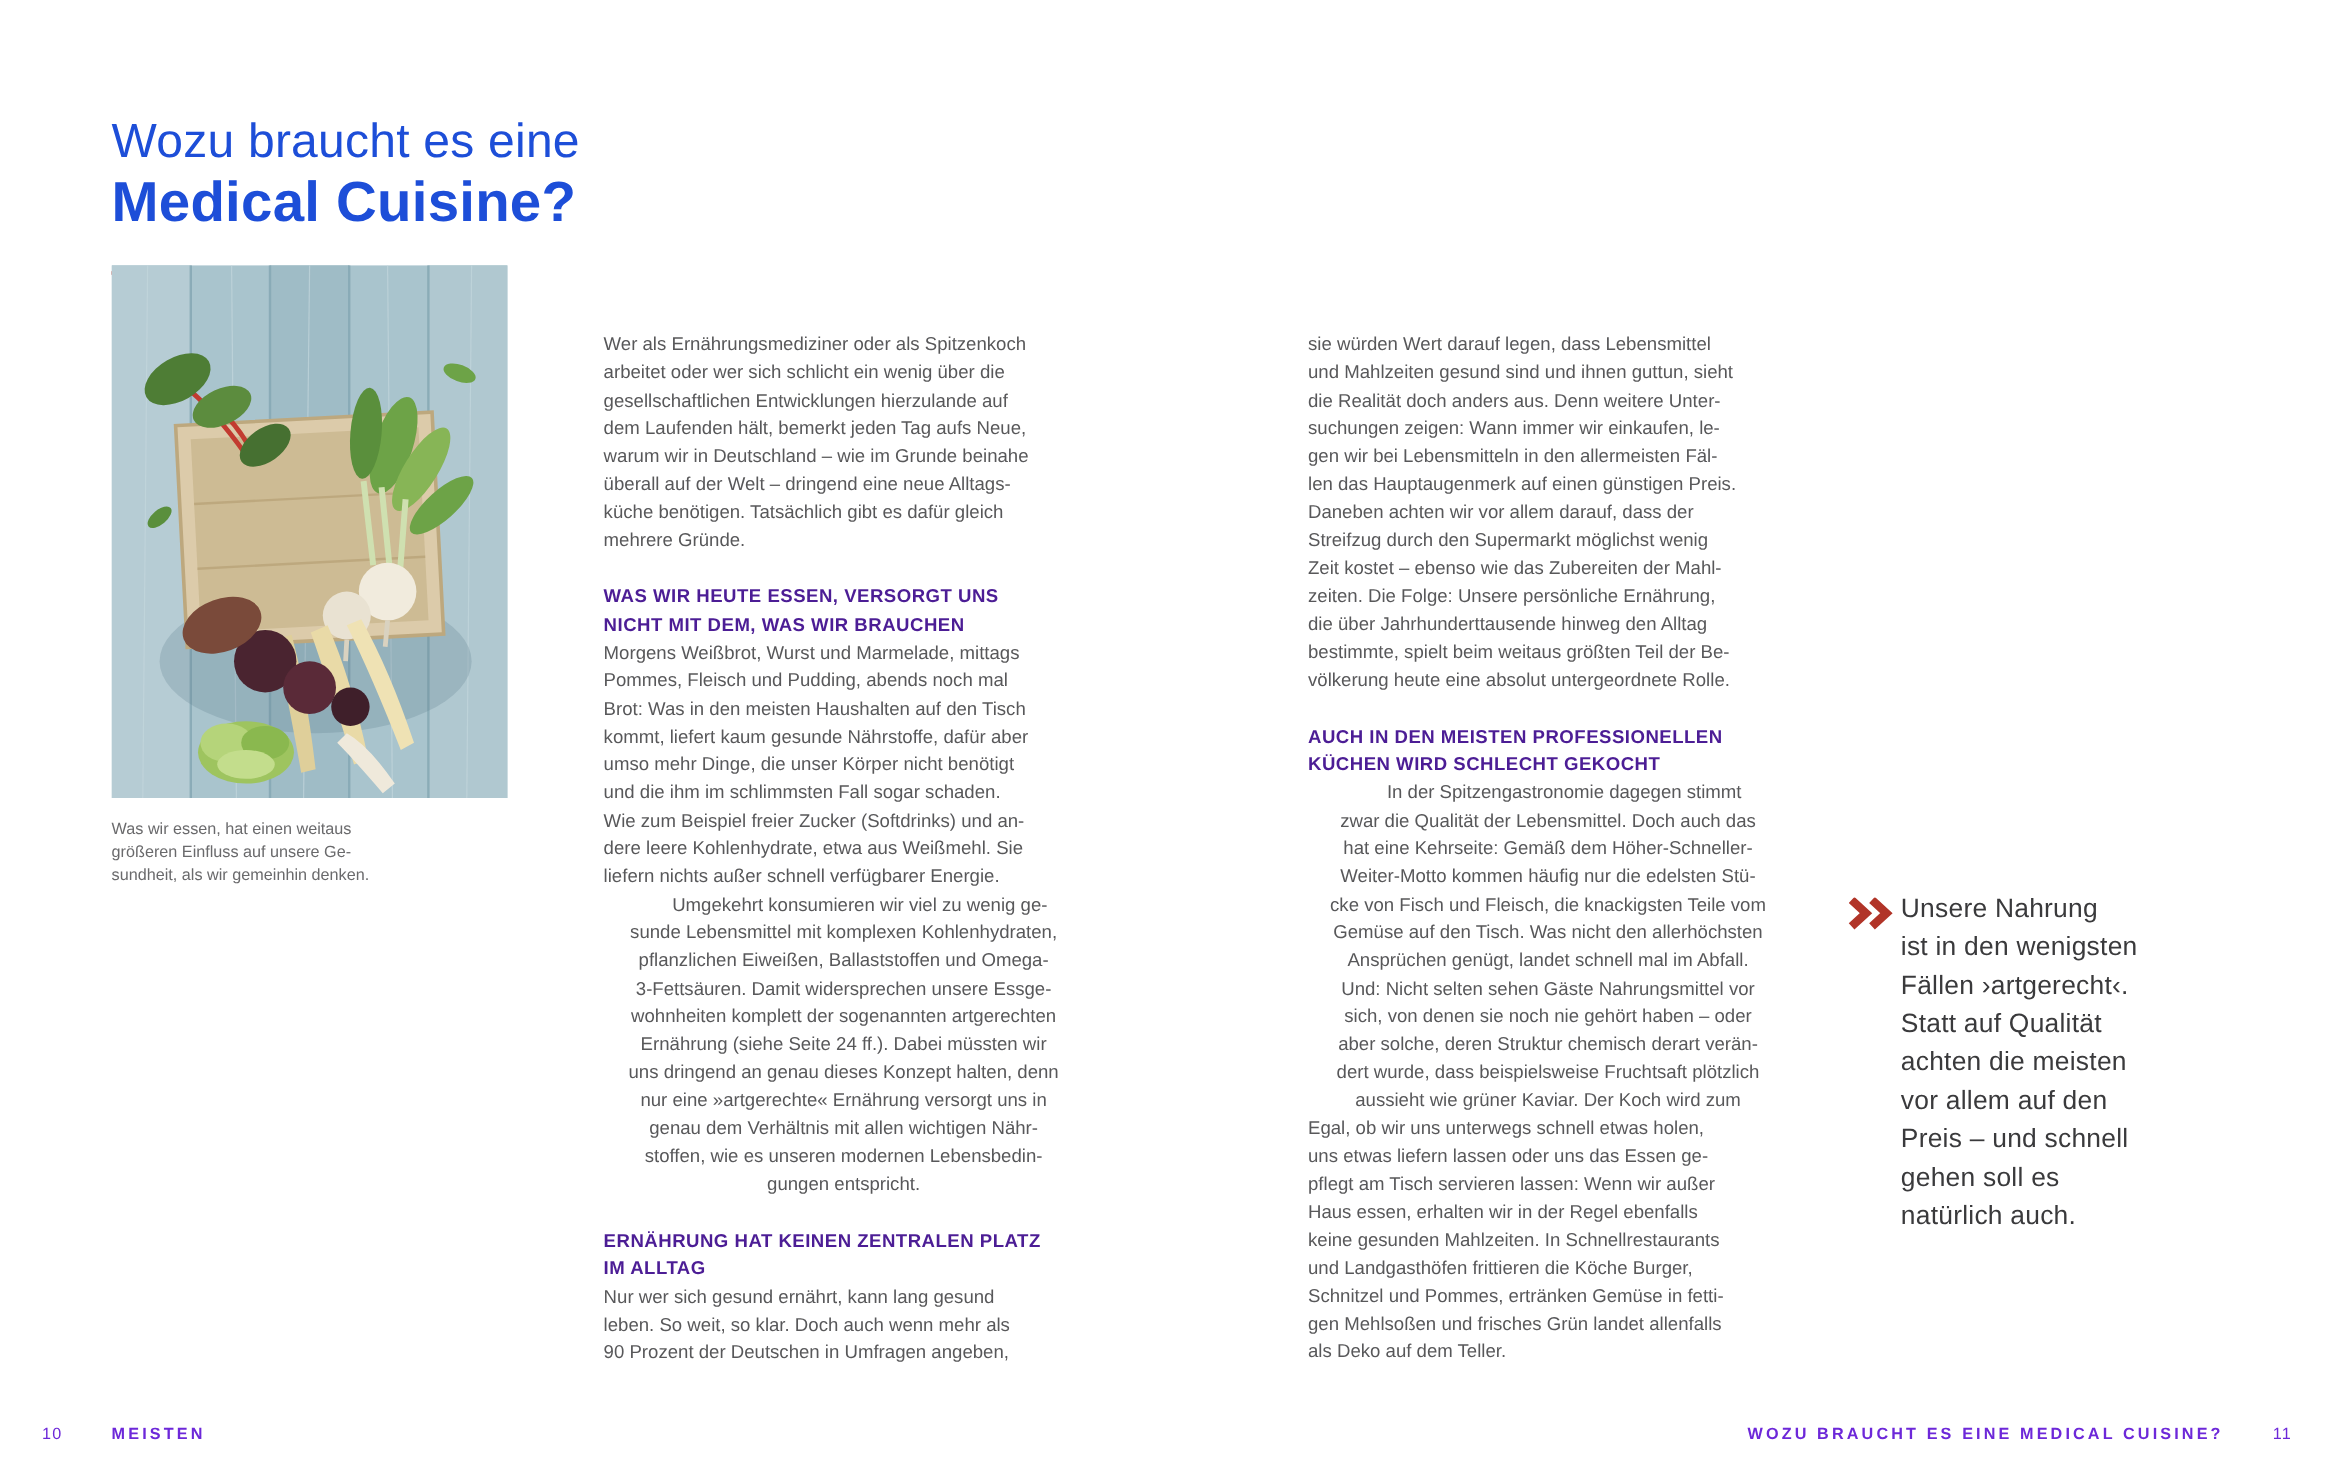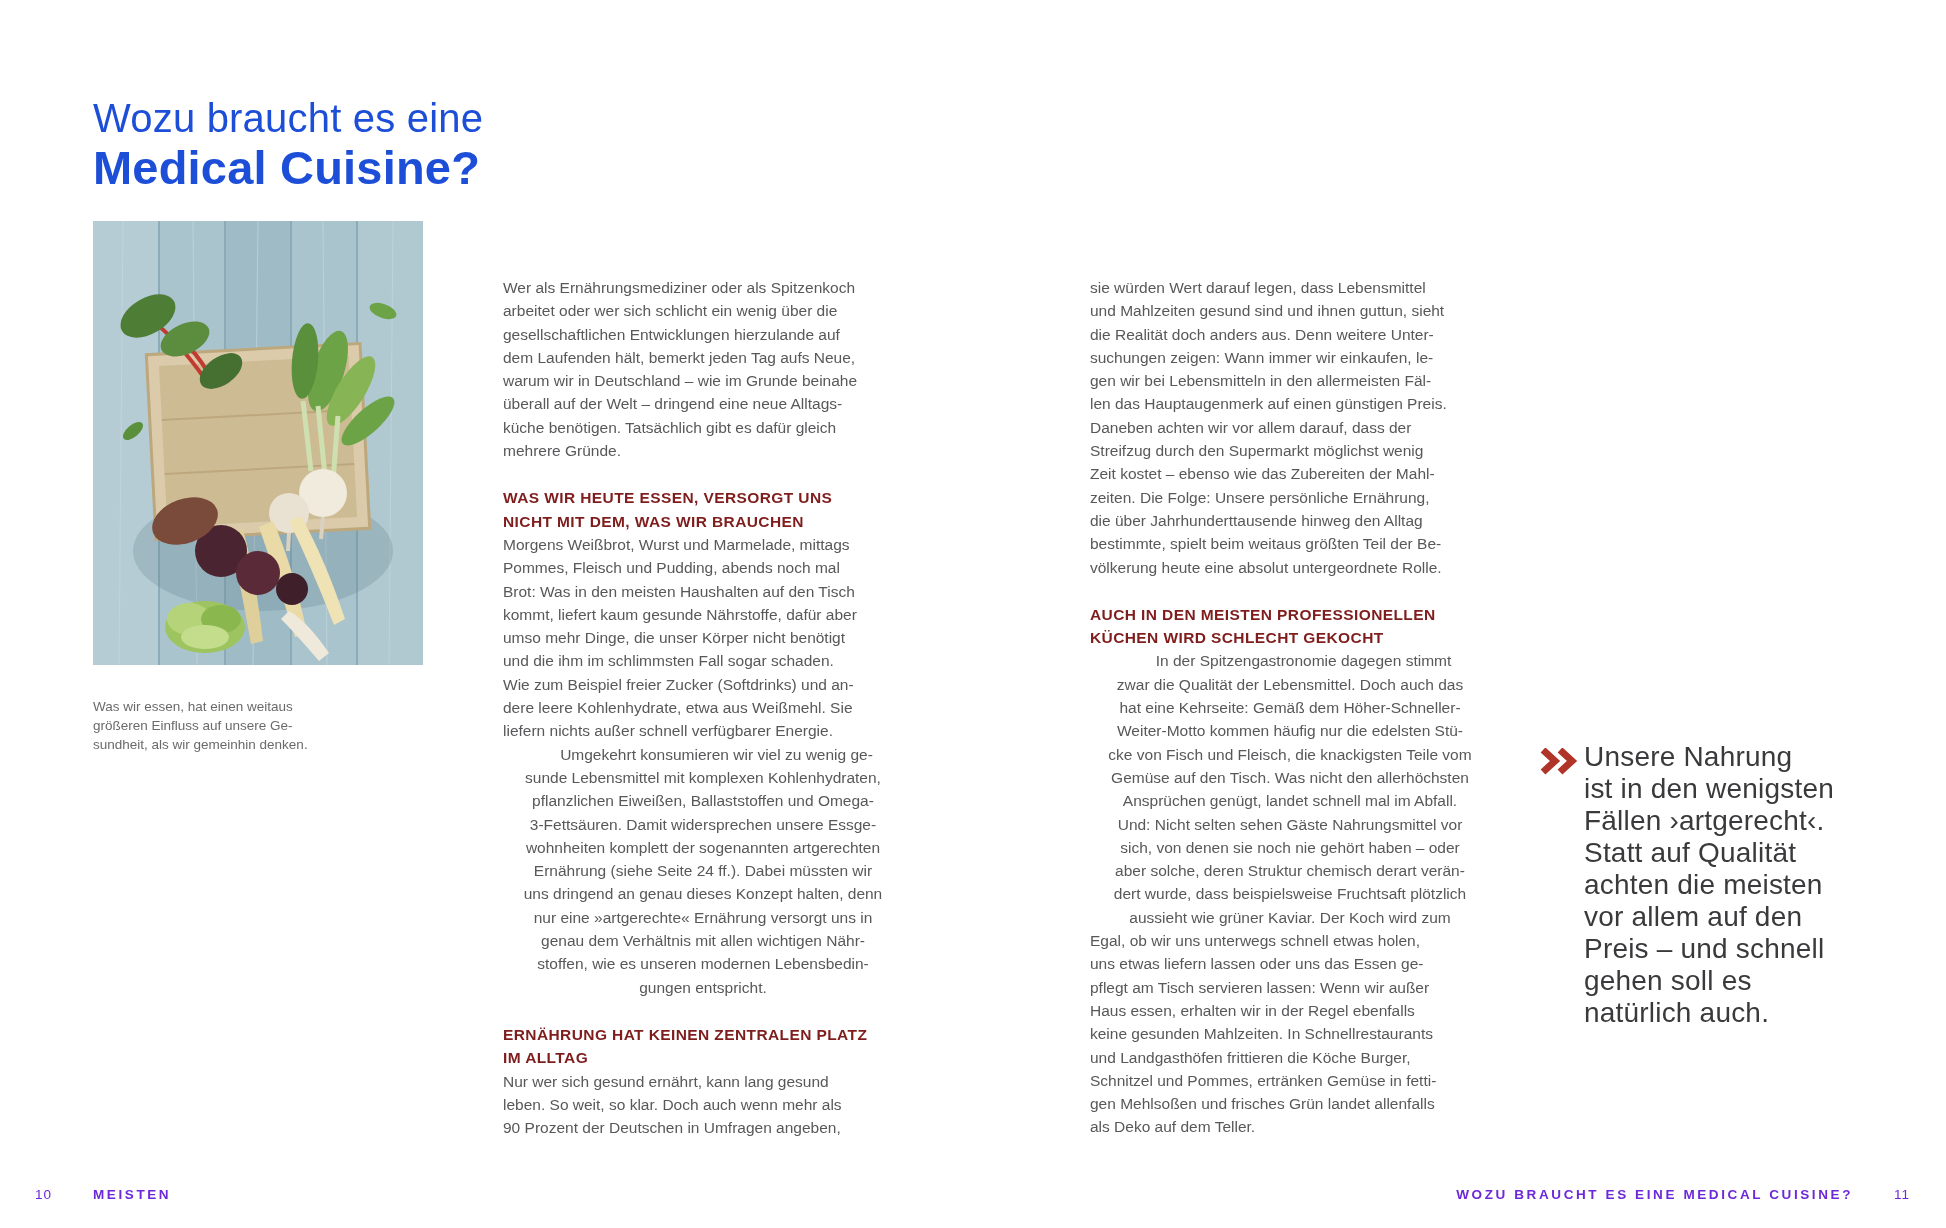--- a/index.html
+++ b/index.html
@@ -15,40 +15,40 @@
   
   .title-block { position:absolute; left:93px; top:93px; color:#1d4ed8; }
   .title-line1 { font-size:40px; line-height:50px; font-weight:400; letter-spacing:0.2px; }
   .title-line2 { font-size:47px; line-height:50px; font-weight:700; letter-spacing:0.2px; }
   .title-rule { position:absolute; left:93px; top:226px; width:50px; height:3px; background:#b13428; }
 
   
   .figure { position:absolute; left:93px; top:221px; width:330px; }
   .figure svg { display:block; }
   .figure-caption {
-    margin-top:32px; font-size:13.5px; line-height:19px; color:#6a6a6c;
+    margin-top:16px; font-size:13.5px; line-height:19px; color:#6a6a6c;
     white-space:pre-line; width:250px;
   }
 
   
   .col { position:absolute; top:276px; width:400px; font-size:15.5px; line-height:23.3px; color:#58585a; }
   .col1 { left:503px; }
   .col2 { left:1090px; }
   .body { margin:0; white-space:pre-line; }
   .body.indent { text-indent:27px;text-align:center; }
   .subhead {
     margin:24px 0 0 0; font-size:15.5px; line-height:23.3px; font-weight:700;
-    color:#7f1d1d; letter-spacing:0.4px; white-space:pre-line;
+    color:#4c1d95; letter-spacing:0.4px; white-space:pre-line;
   }
 
   
   .pullquote { position:absolute; left:1540px; top:741px; display:flex; align-items:flex-start; }
   .pullquote .chevrons { flex:0 0 auto; margin-top:7px; margin-right:4px; }
   .pullquote-text {
-    font-size:28px; line-height:32px; color:#3a3a3c; white-space:pre-line; letter-spacing:0.2px;
+    font-size:22px; line-height:32px; color:#3a3a3c; white-space:pre-line; letter-spacing:0.2px;
   }
 
   
   .footer-item { position:absolute; top:1187px; font-size:13.5px; color:#6d28d9; }
   .footer-pagenum-left  { left:35px; letter-spacing:1px; }
   .footer-label-left    { left:93px; font-weight:700; letter-spacing:2.6px; }
   .footer-label-right   { right:93px; font-weight:700; letter-spacing:2.6px;text-align:center; }
   .footer-pagenum-right { right:36px; letter-spacing:1px; }
 </style>
 </head>

